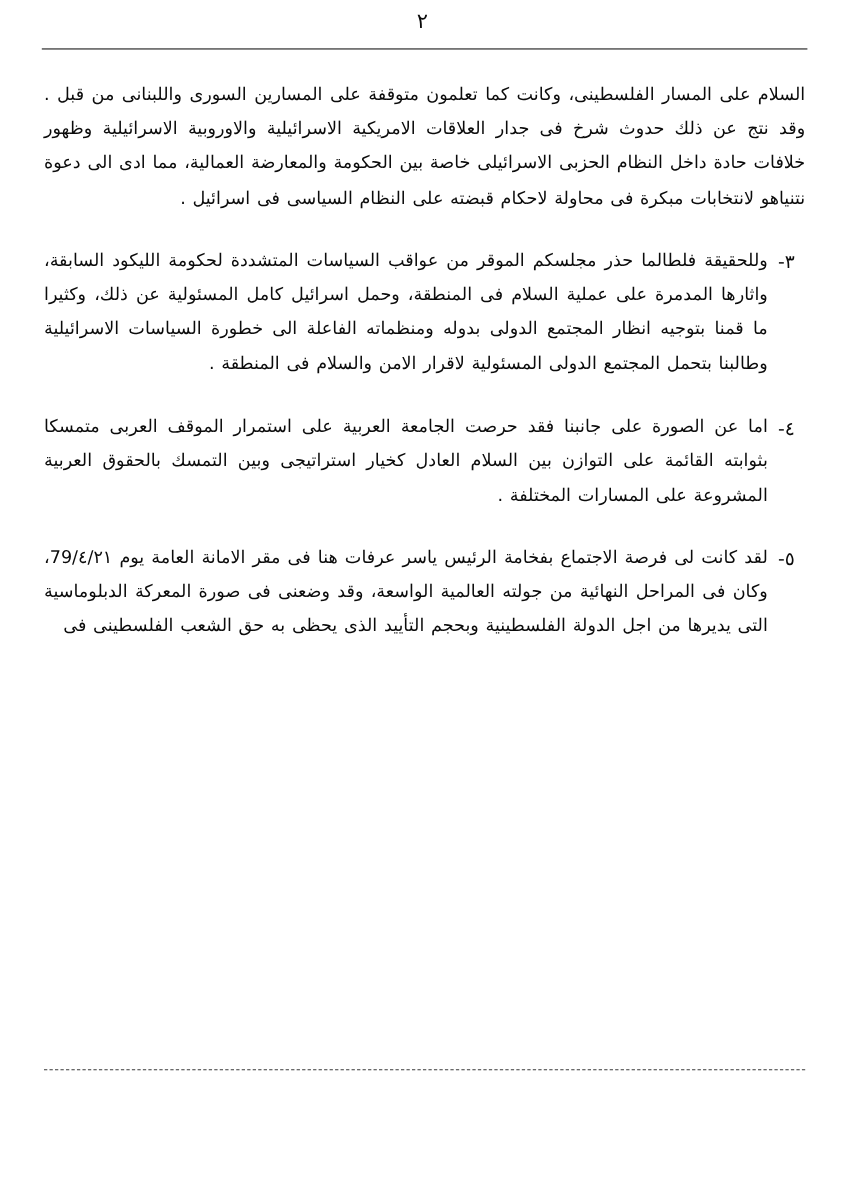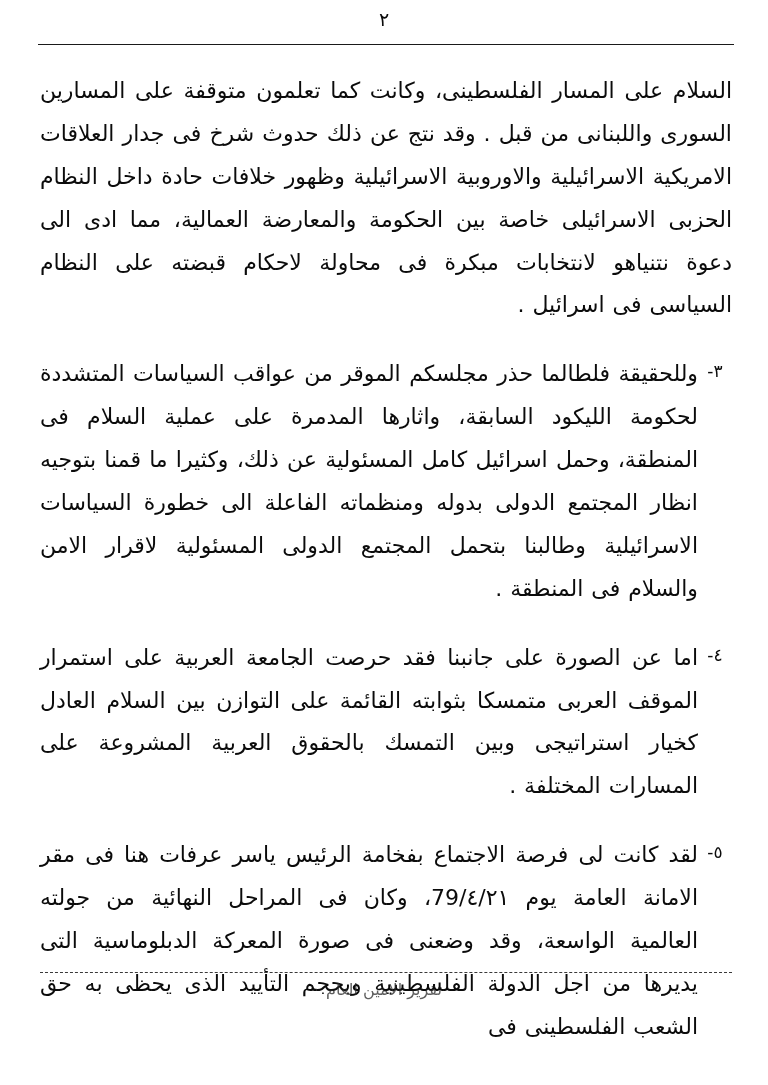--- a/index.html
+++ b/index.html
@@ -68,21 +68,21 @@
     line-height: 1.95;
     text-align: center;
     padding-top: 2px;
     white-space: nowrap;
   }
   .para-marker.blank {
     width: 0;
   }
   .para-body {
     flex: 1 1 auto;
-    font-size: 22px;
+    font-size: 16px;
     line-height: 1.95;
     text-align: justify;
     text-justify: inter-word;
     word-spacing: 1px;
   }
 
   
   .para.first .para-body {
     padding-right: 0;
   }
@@ -136,15 +136,14 @@
     </div>
 
     <div class="para">
       <div class="para-marker">٥-</div>
       <div class="para-body">لقد كانت لى فرصة الاجتماع بفخامة الرئيس ياسر عرفات هنا فى مقر الامانة العامة يوم 79/٤/٢١، وكان فى المراحل النهائية من جولته العالمية الواسعة، وقد وضعنى فى صورة المعركة الدبلوماسية التى يديرها من اجل الدولة الفلسطينية وبحجم التأييد الذى يحظى به حق الشعب الفلسطينى فى</div>
     </div>
 
   </div>
 
   <div class="footer-rule"></div>
-  <div class="footer-text">تقرير الامين العام</div>
 
 </div>
 
 </body></html>

